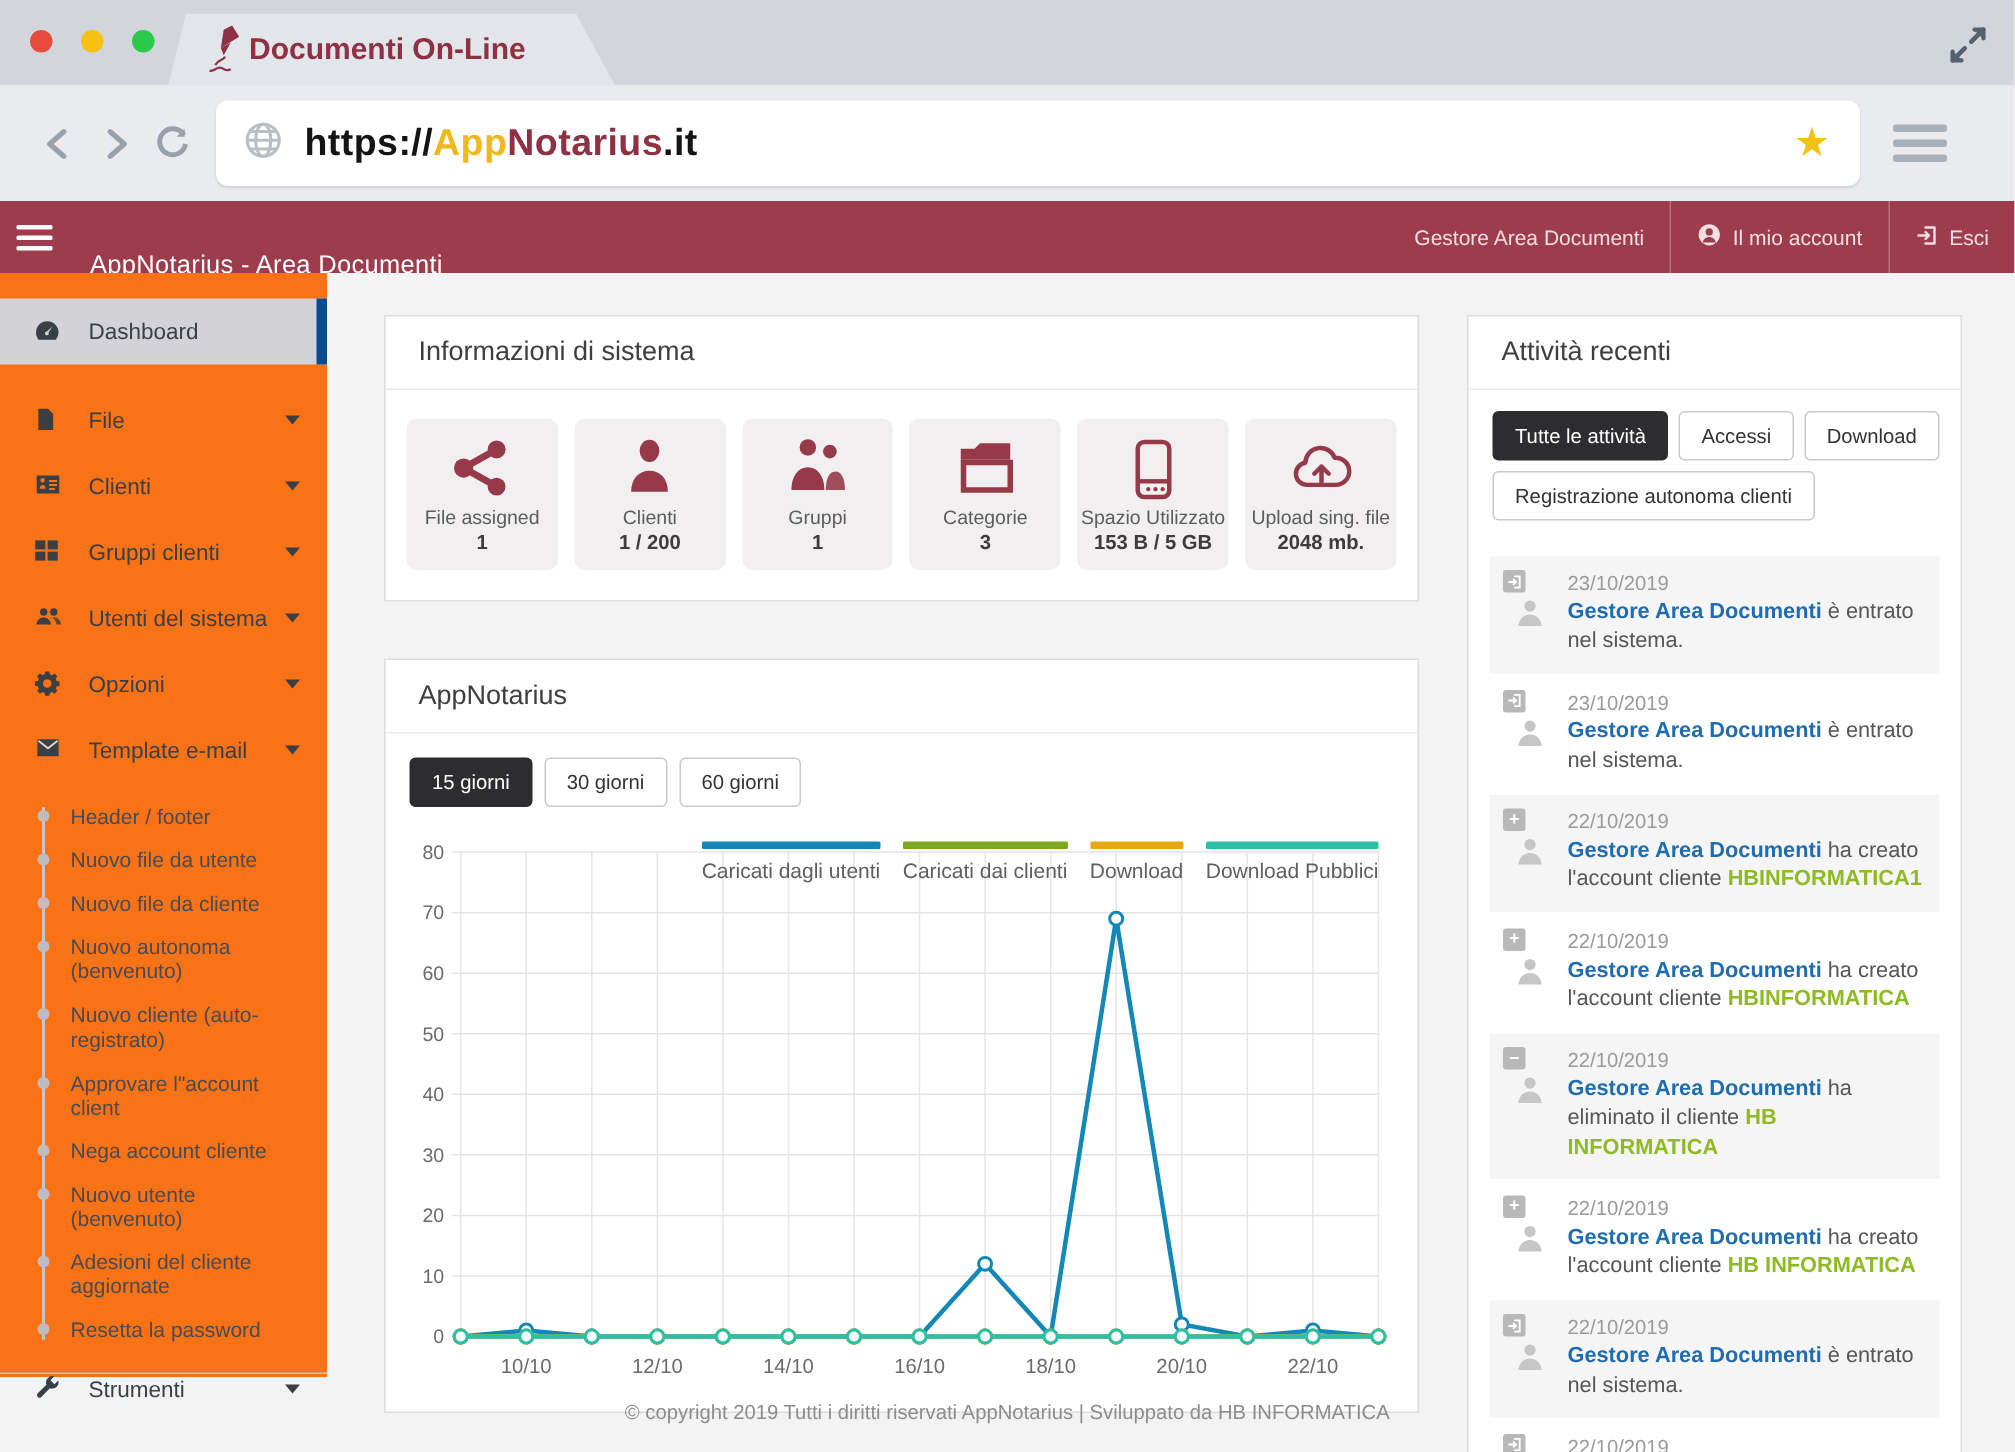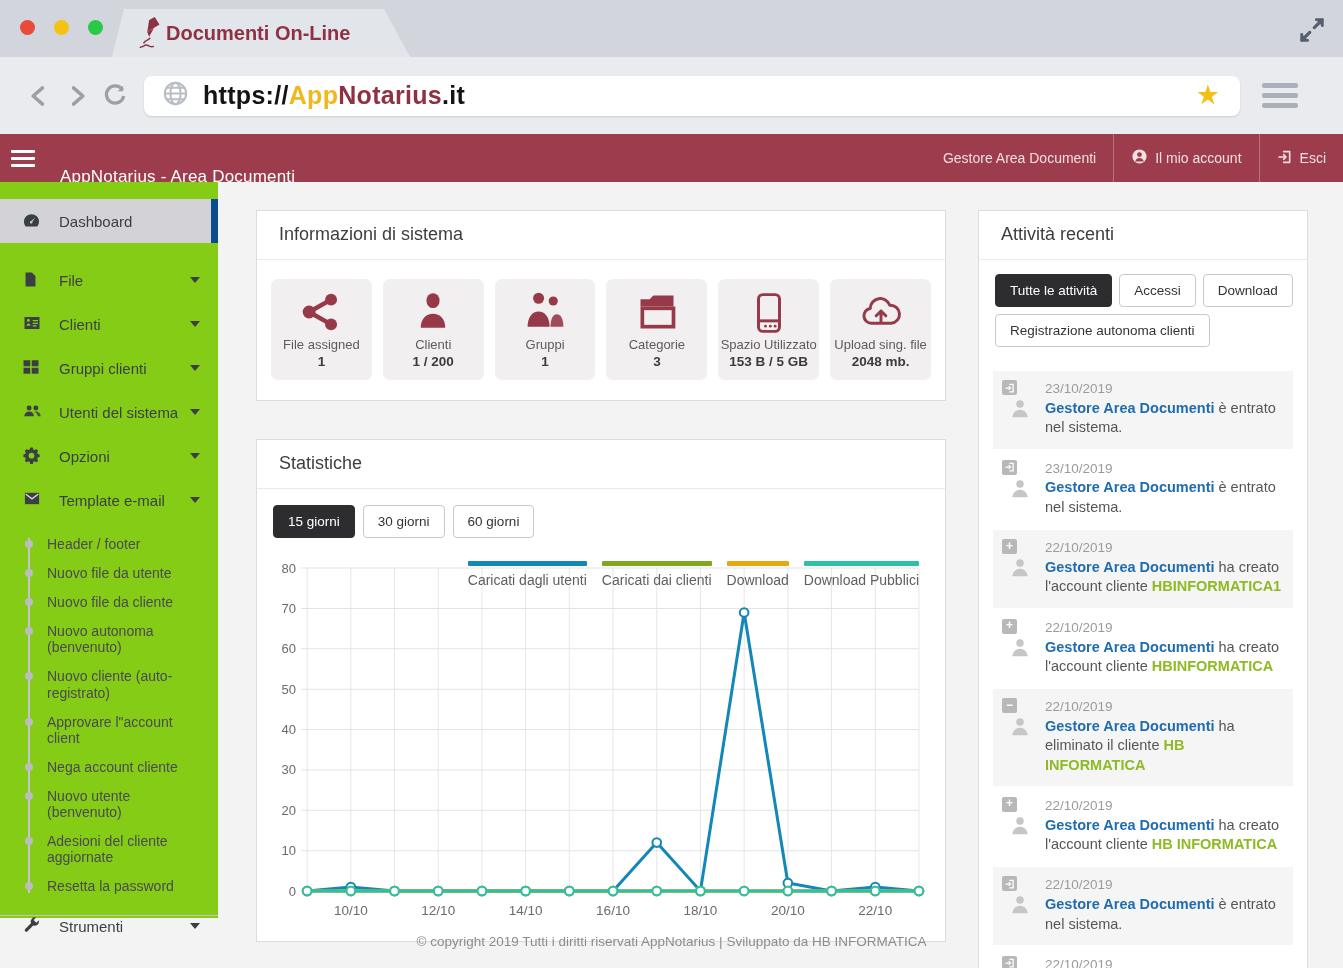--- a/index.html
+++ b/index.html
@@ -11,42 +11,42 @@
   .lights { position:absolute; left:20px; top:20px; display:flex; gap:19px; }
   .light { width:15px; height:15px; border-radius:50%; }
   .tab { position:absolute; left:112px; top:9px; height:48px; width:298px;
          background:#e2e5ea; clip-path:polygon(12px 0, calc(100% - 26px) 0, 100% 100%, 0 100%);
          display:flex; align-items:center; gap:0; padding-left:24px; }
   .tab-title { color:#8e3142; font-size:20px; font-weight:bold; }
   .expand-btn { position:absolute; right:18px; top:17px; width:26px; height:26px; cursor:pointer; }
   .toolbar { position:relative; height:77px; background:#e9ebef; display:flex; align-items:center; }
   .nav-ico { width:30px; height:30px; margin-left:8px; display:flex; align-items:center; justify-content:center; }
   .nav-ico:first-child{ margin-left:24px; }
-  .urlbar { position:relative; margin-left:14px; width:1096px; height:40px; background:#fff; border-radius:8px;
+  .urlbar { position:relative; margin-left:14px; width:1096px; height:57px; background:#fff; border-radius:8px;
             box-shadow:0 1px 2px rgba(0,0,0,.12); display:flex; align-items:center; padding:0 20px 0 18px; }
   .url-text { font-size:25px; font-weight:bold; letter-spacing:.3px; margin-left:14px; white-space:nowrap; }
   .url-scheme,.url-tld { color:#141414; }
   .url-app { color:#f0b81c; }
   .url-brand { color:#8e3142; }
   .url-star { margin-left:auto; font-size:27px; color:#f2c117; line-height:1; cursor:pointer; }
   .menu-btn { margin-left:22px; display:flex; flex-direction:column; gap:5px; cursor:pointer; }
   .menu-btn span { width:36px; height:5px; border-radius:2px; background:#aab0b9; }
 
   
   .navbar { height:48px; background:#9d3c4c; display:flex; align-items:stretch; color:#fff; }
   .nav-burger { width:46px; display:flex; flex-direction:column; justify-content:center; align-items:center; gap:4px; cursor:pointer; }
   .nav-burger span { width:24px; height:3px; background:#fff; border-radius:1px; }
   .nav-title { align-self:center; font-size:17px; margin-left:14px; letter-spacing:.2px;margin-top:37px; }
   .nav-right { margin-left:auto; display:flex; align-items:stretch; font-size:14px; color:#f2dfe2; }
   .nav-right > div { display:flex; align-items:center; gap:7px; padding:0 17px; cursor:pointer; }
   .nav-right > div + div { border-left:1px solid rgba(255,255,255,.28); }
 
   
   .app-body { display:flex; height:736px; }
-  .sidebar { width:218px; background:#84cc16; flex:none; display:flex; flex-direction:column; }
+  .sidebar { width:218px; background:#f97316; flex:none; display:flex; flex-direction:column; }
   .content { flex:1; display:flex; padding:28px 0 0 38px; align-items:flex-start; }
   .footer { height:47px; display:flex; align-items:center; justify-content:center;
             color:#8c8c8c; font-size:13.5px; background:#f3f3f3; }
 
   
   .side-item { position:relative; height:44px; display:flex; align-items:center; padding-left:22px; cursor:pointer;
                color:#3a3f46; font-size:15px; }
   .side-item .s-ico { width:20px; height:20px; margin-right:17px; color:#3a3f46; flex:none; }
   .side-item .caret { margin-left:auto; margin-right:18px; width:0; height:0;
                       border-left:5px solid transparent; border-right:5px solid transparent; border-top:6px solid #3a3f46; }
@@ -340,21 +340,21 @@
                   <path d="M13 38a8.5 8.5 0 0 1-1.3-16.9A11.5 11.5 0 0 1 34 17.4 9.3 9.3 0 0 1 35.6 38z"></path>
                   <path d="M24 36V24M18.5 29.5 24 24l5.5 5.5"></path>
                 </svg></span>
               <div class="c-label">Upload sing. file</div>
               <div class="c-value">2048 mb.</div>
             </div>
           </div>
       </div>
 
       <div class="panel stats">
-        <div class="panel-h">Statistiche</div>
+        <div class="panel-h">AppNotarius</div>
         <div class="btn-row" id="range-buttons">
             <button class="btn active">15 giorni</button>
             <button class="btn">30 giorni</button>
             <button class="btn">60 giorni</button>
           </div>
         <div class="chart-wrap">
           <svg id="chart-svg" viewBox="0 0 660 380">
               <line x1="38" y1="16" x2="38" y2="344" stroke="#e6e6e6"></line>
               <line x1="81.57142857142857" y1="16" x2="81.57142857142857" y2="344" stroke="#e6e6e6"></line>
               <line x1="125.14285714285714" y1="16" x2="125.14285714285714" y2="344" stroke="#e6e6e6"></line>

